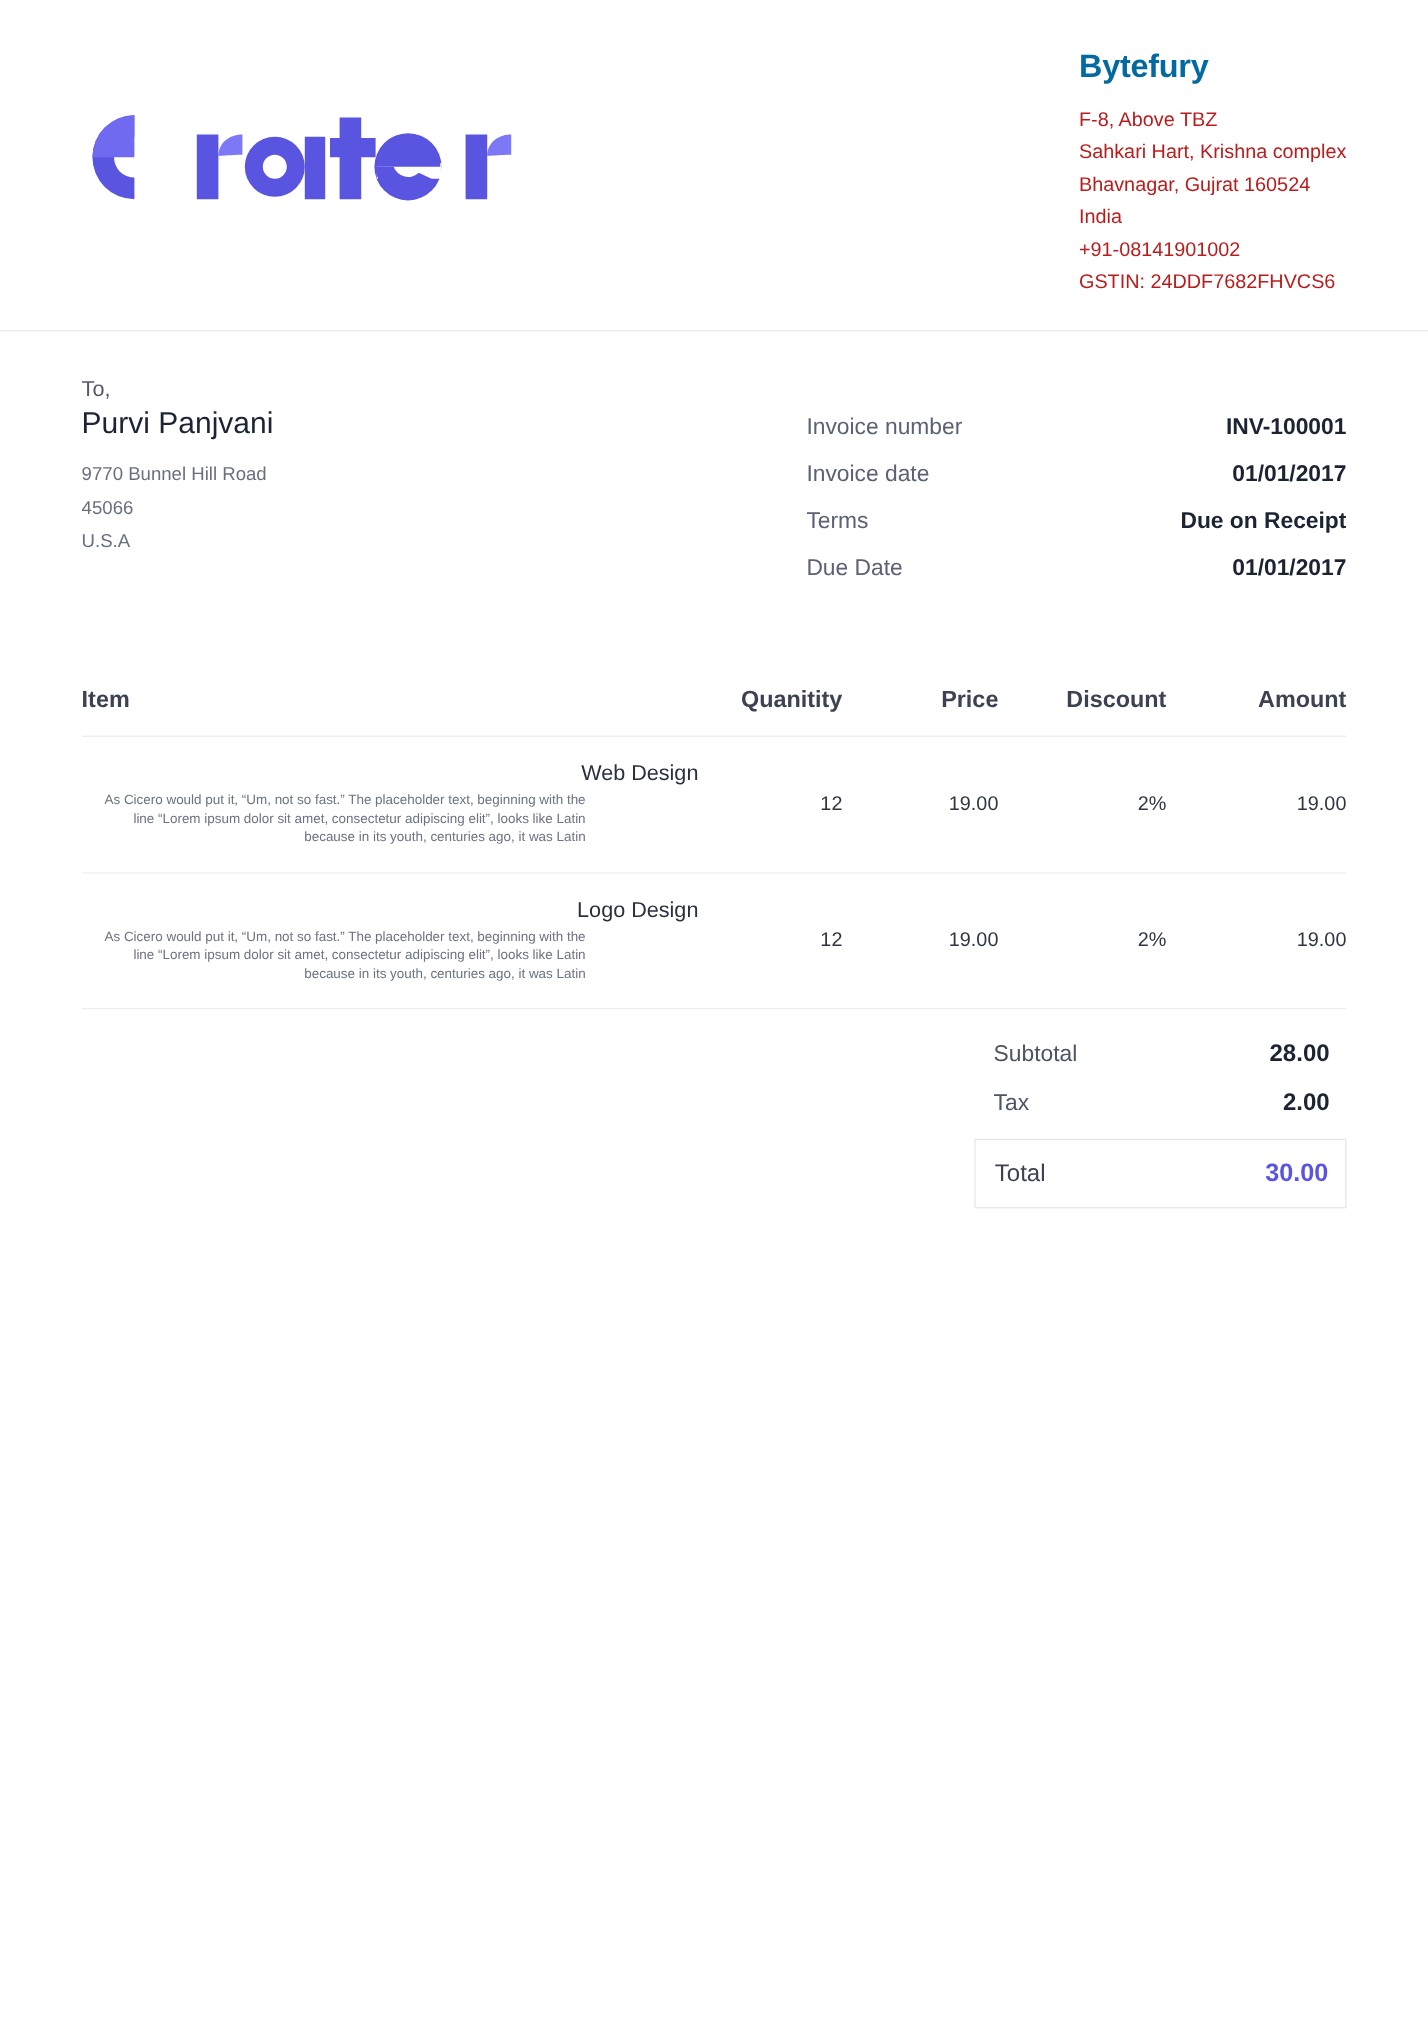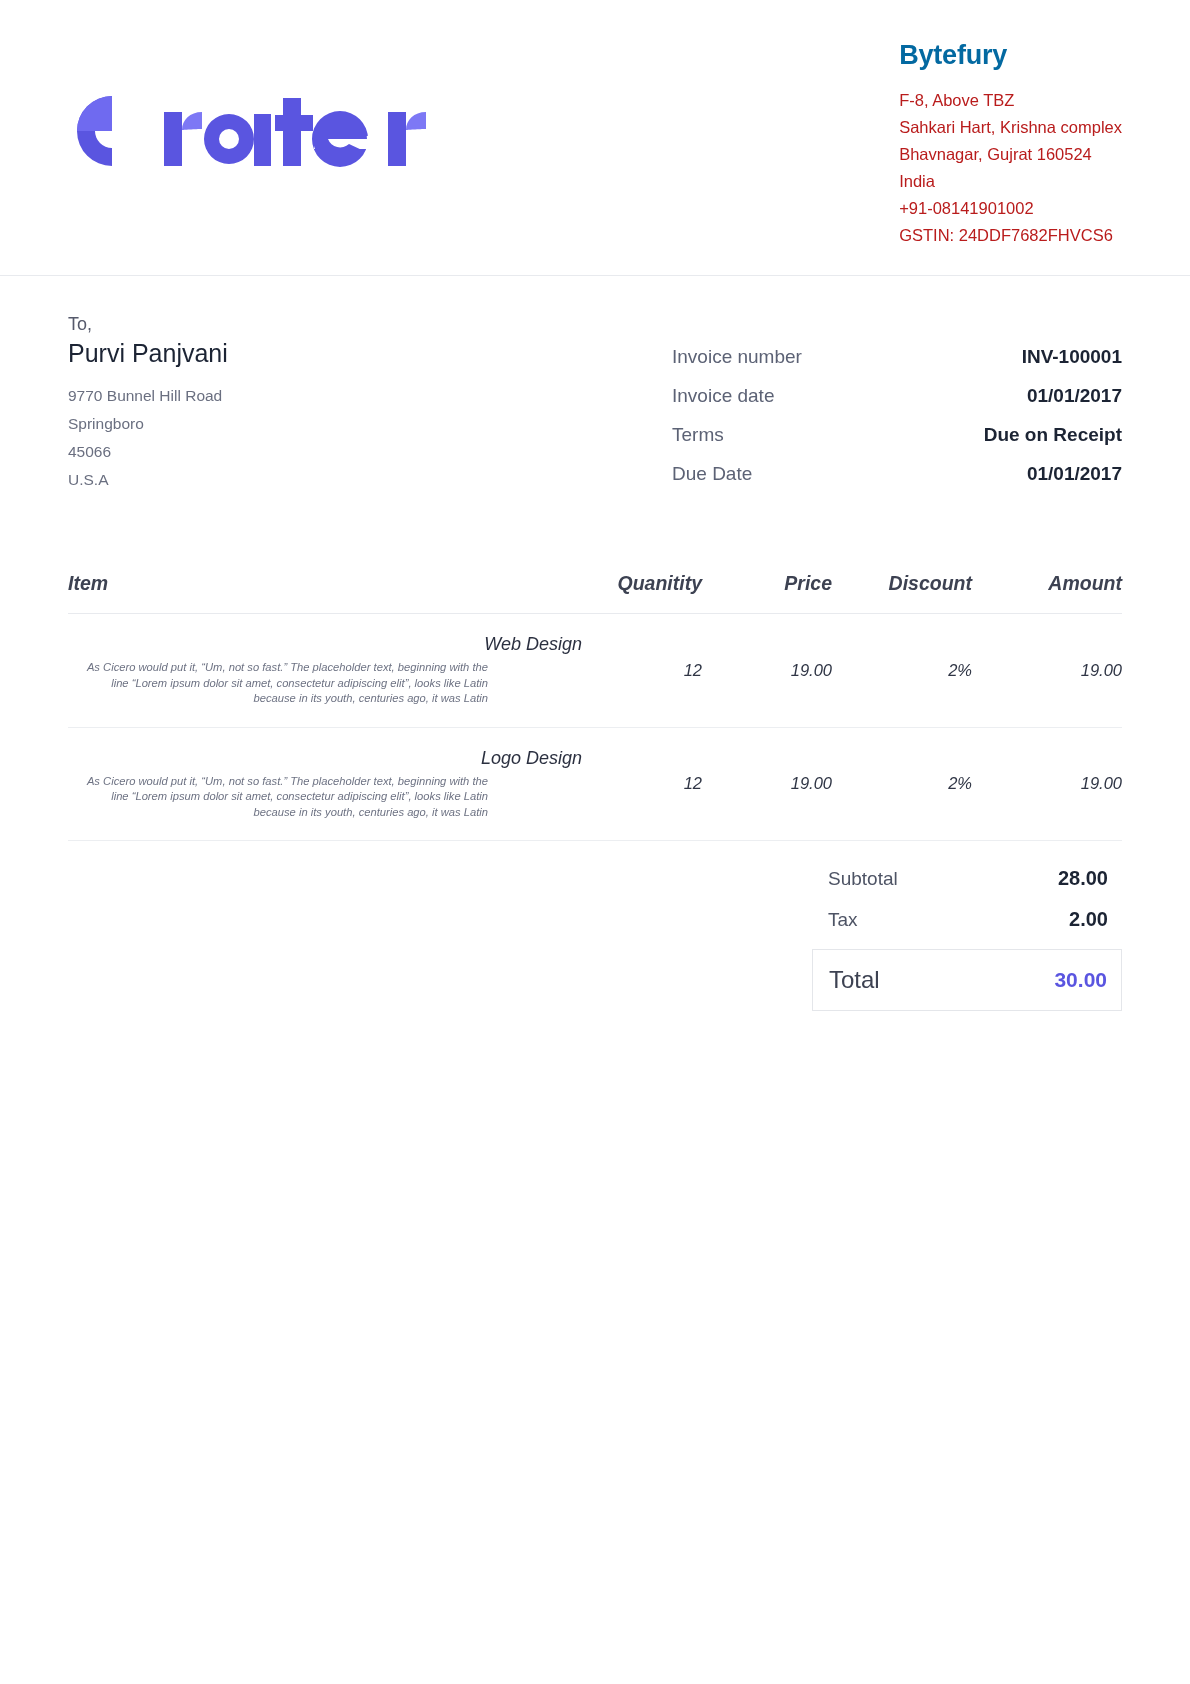--- a/index.html
+++ b/index.html
@@ -92,21 +92,20 @@
   }
   .meta-val {
     font-size: 19px;
     color: #1c2434;
     font-weight: bold;
   }
 
   
   .table-wrap {
     padding: 70px 68px 0 68px;
-    font-style: italic;
   }
   table.items {
     width: 100%;
     border-collapse: collapse;
   }
   table.items thead th {
     font-size: 19.5px;
     font-weight: bold;
     color: #3d4252;
     padding: 0 0 18px 0;
@@ -161,21 +160,21 @@
   .tot-val { font-size: 20px; color: #1c2434; font-weight: bold; }
 
   .tot-total {
     display: flex;
     justify-content: space-between;
     align-items: center;
     border: 1px solid #e4e6ea;
     padding: 16px 14px 16px 16px;
     margin-top: 8px;
   }
-  .tot-total .tot-key { font-size: 24px; color: #3d4252; }
+  .tot-total .tot-key { font-size: 20px; color: #3d4252; }
   .tot-total .tot-val { font-size: 21px; color: #5a55e0; font-weight: bold; }
 </style>
 </head>
 <body>
 
 <div class="header">
 
   <div class="logo-wrap">
     <svg class="logo-svg" width="440" height="90" viewBox="0 0 440 90">
       <g fill="#5a55e0">
@@ -214,21 +213,20 @@
     <div class="company-line">GSTIN: 24DDF7682FHVCS6</div>
   </div>
 </div>
 
 <div class="mid">
 
   <div class="to-block">
     <div class="to-label">To,</div>
     <div class="to-name">Purvi Panjvani</div>
     <div class="to-line">9770 Bunnel Hill Road</div>
-    <div class="to-line">Springboro</div>
     <div class="to-line">45066</div>
     <div class="to-line">U.S.A</div>
   </div>
 
   <div class="meta-block">
     <div class="meta-row">
       <div class="meta-key">Invoice number</div>
       <div class="meta-val">INV-100001</div>
     </div>
     <div class="meta-row">

